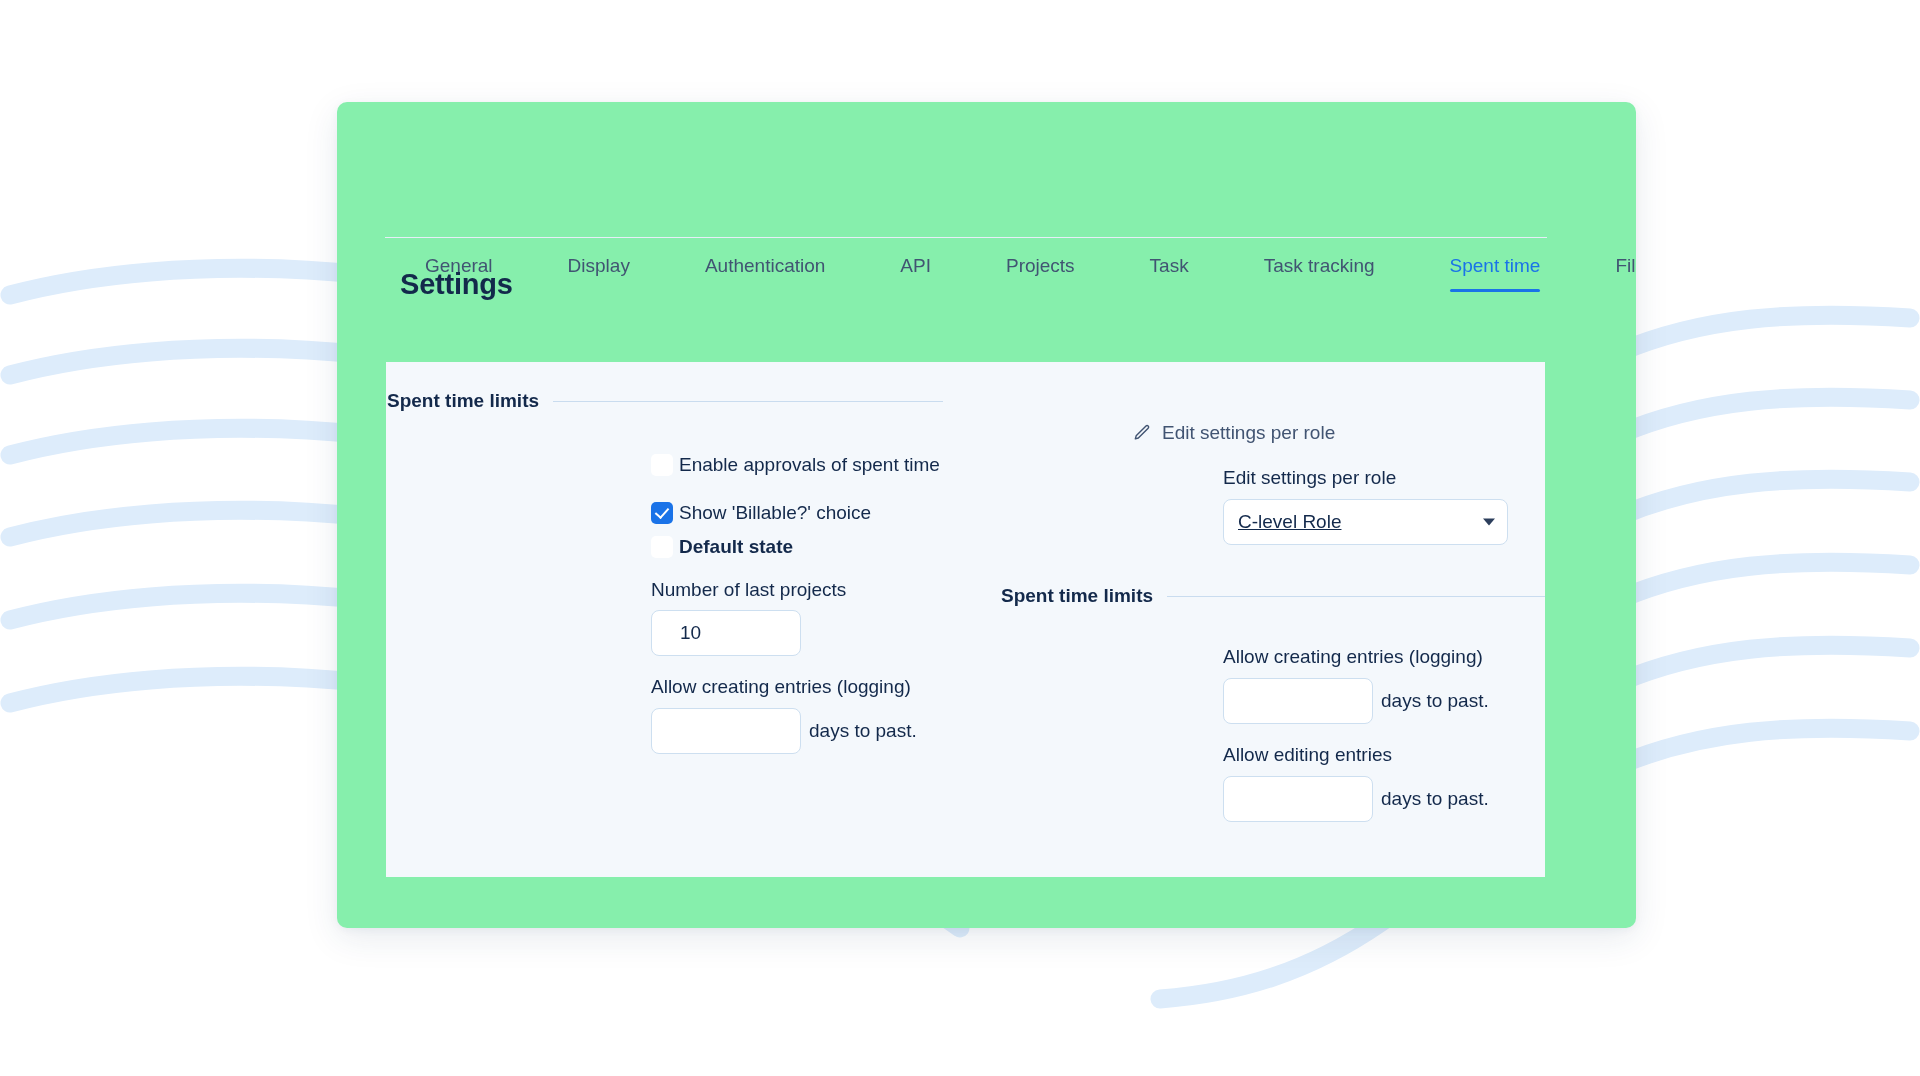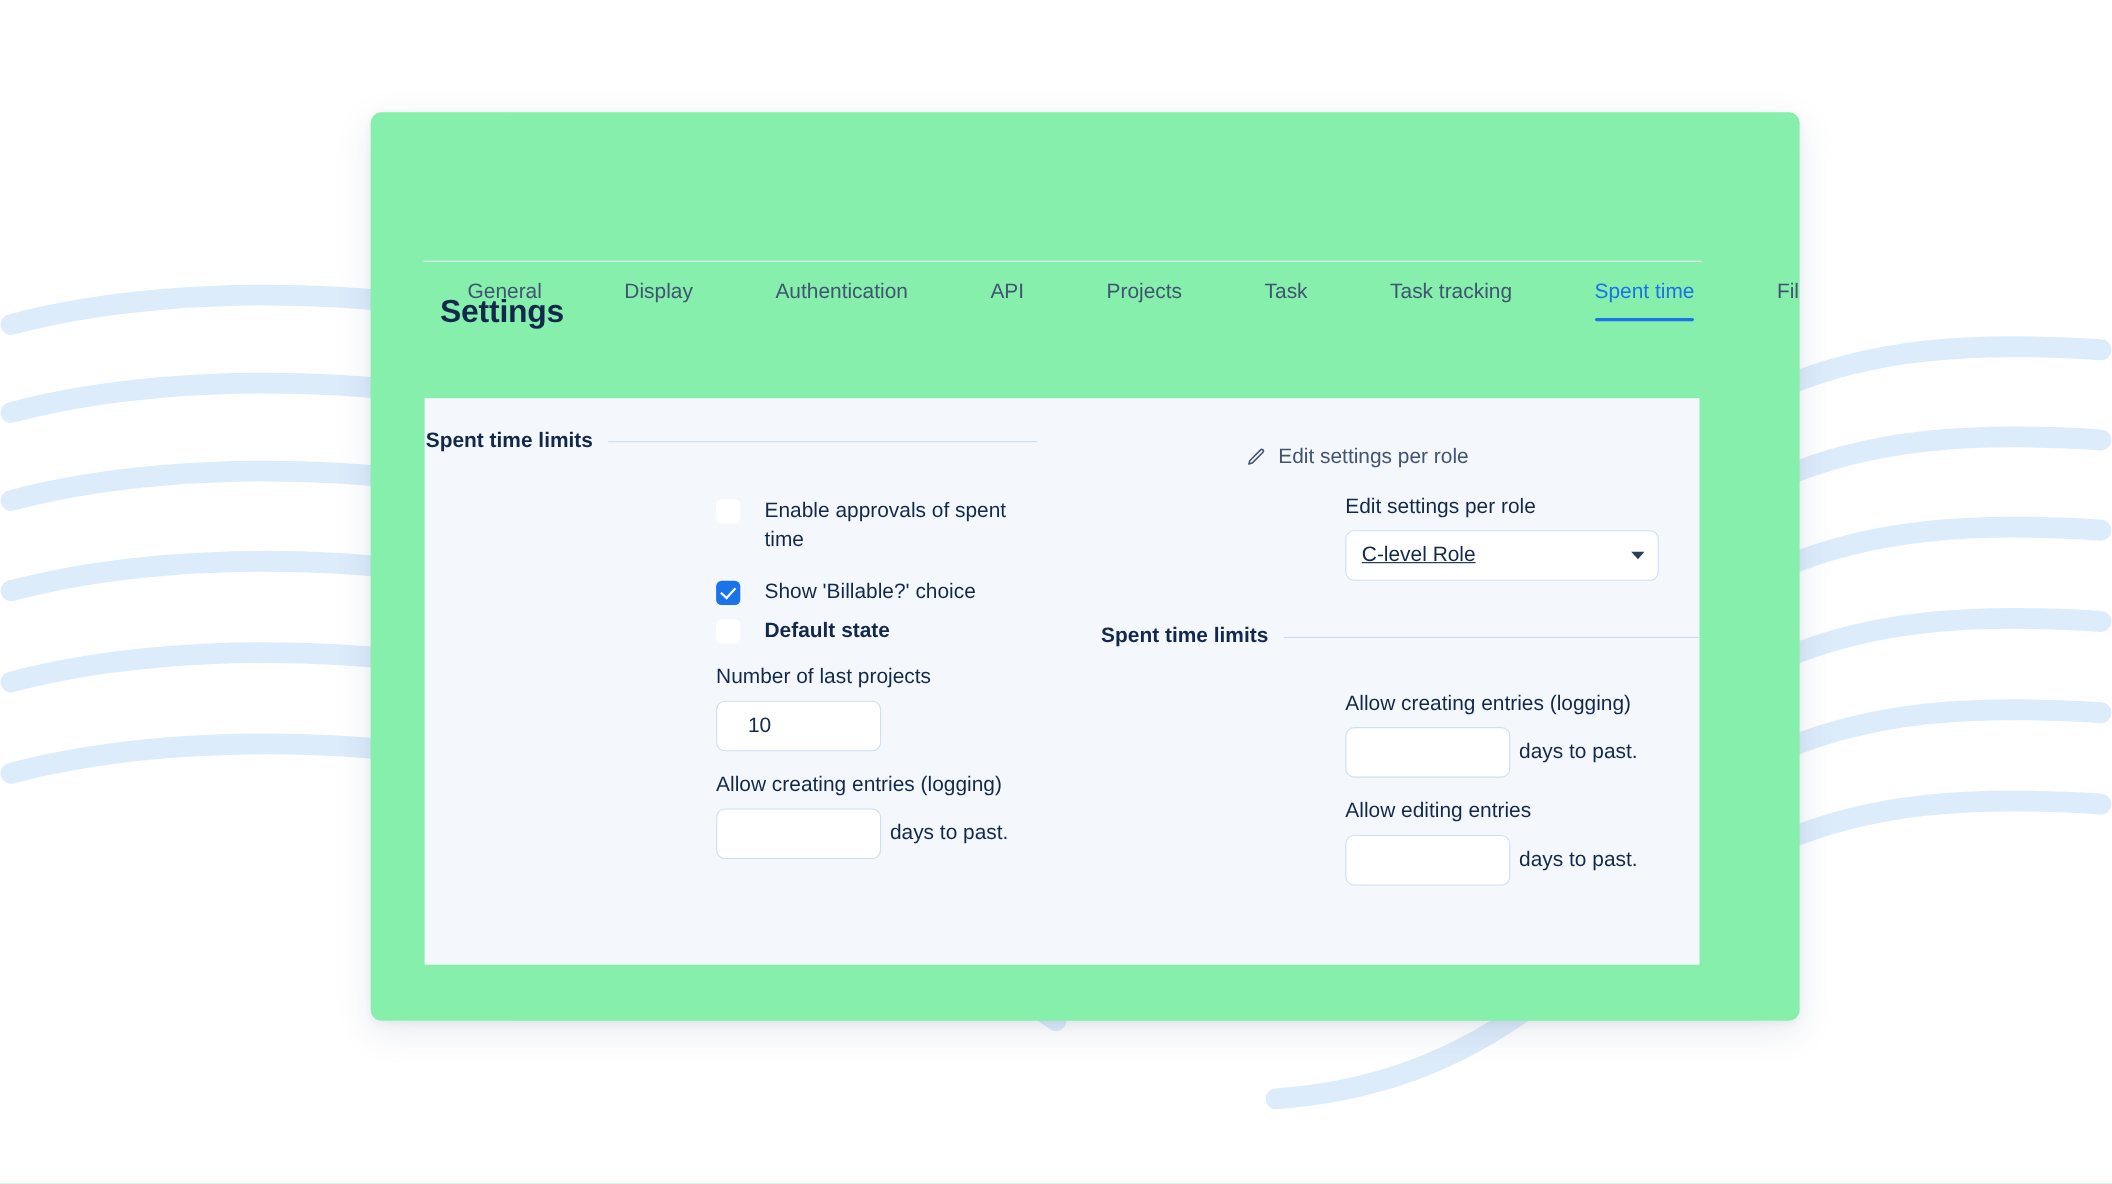--- a/index.html
+++ b/index.html
@@ -116,21 +116,21 @@
   .col-left {
     position: absolute;
     left: 0;
     top: 0;
     width: 575px;
     height: 100%;
   }
   .col-right {
     position: absolute;
     left: 575px;
-    top: 0;
+    top: 17px;
     width: 584px;
     height: 100%;
   }
 
   
   .section-head {
     display: flex;
     align-items: center;
     gap: 14px;
   }
@@ -157,22 +157,23 @@
   .lfields {
     position: absolute;
     left: 265px;
     top: 90px;
     width: 290px;
   }
 
   .check-row {
     display: flex;
     align-items: flex-start;
-    gap: 22px;
+    gap: 6px;
     margin-bottom: 22px;
+    text-align: right;
   }
   .check-row.tight {
     margin-bottom: 8px;
   }
   .check-row.tight2 {
     margin-bottom: 16px;
     font-weight: bold;
   }
   .cbox {
     flex: 0 0 auto;

